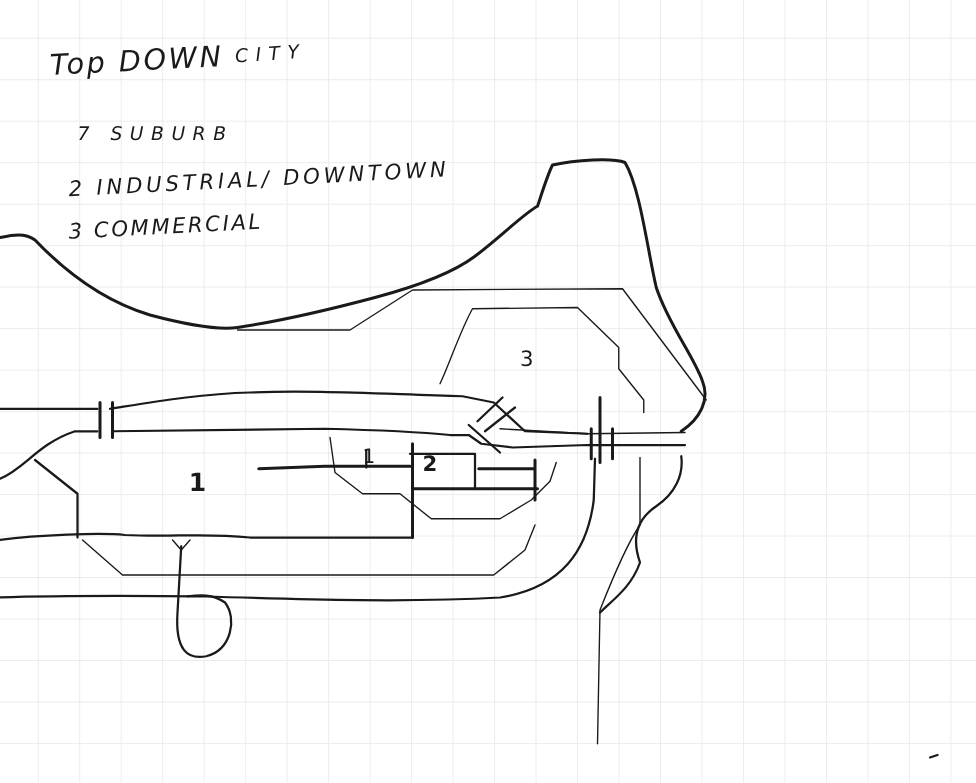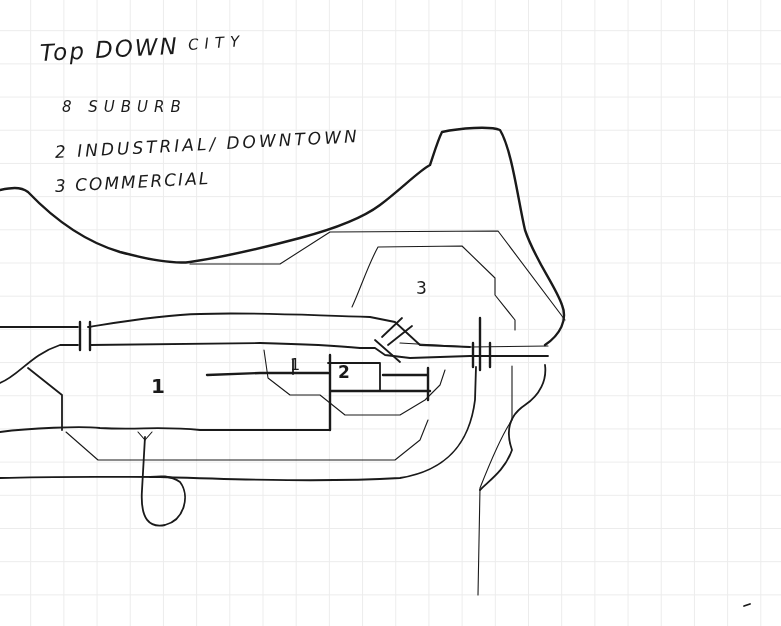--- a/index.html
+++ b/index.html
@@ -34,21 +34,21 @@
   #zone-1b { left: 290px; top: 355px; font-weight: normal; font-size: 16px; }
 </style>
 </head>
 <body>
 
 <div id="canvas">
 
   <div id="title-a" class="hand">Top DOWN</div>
   <div id="title-b" class="hand">CITY</div>
 
-  <div id="legend-1" class="hand">8  SUBURB</div>
+  <div id="legend-1" class="hand">7  SUBURB</div>
   <div id="legend-2" class="hand">2  INDUSTRIAL/ DOWNTOWN</div>
   <div id="legend-3" class="hand">3  COMMERCIAL</div>
 
   <svg width="781" height="626" viewBox="0 0 781 626">
 
     <path class="ink thick" d="M0,190 C10,188 20,186 28,192 C50,215 80,240 120,252 C150,260 175,264 190,262
          C230,256 270,246 300,238 C330,230 360,220 380,205 C400,190 420,170 430,165
          C435,150 438,140 442,132 C460,128 490,126 500,130 C512,150 518,200 525,230
          C535,260 555,285 562,305 C568,320 560,335 545,345"></path>
     <path class="ink thin" d="M190,264 L220,264 L280,264 L330,232 L498,231 L565,320"></path>

